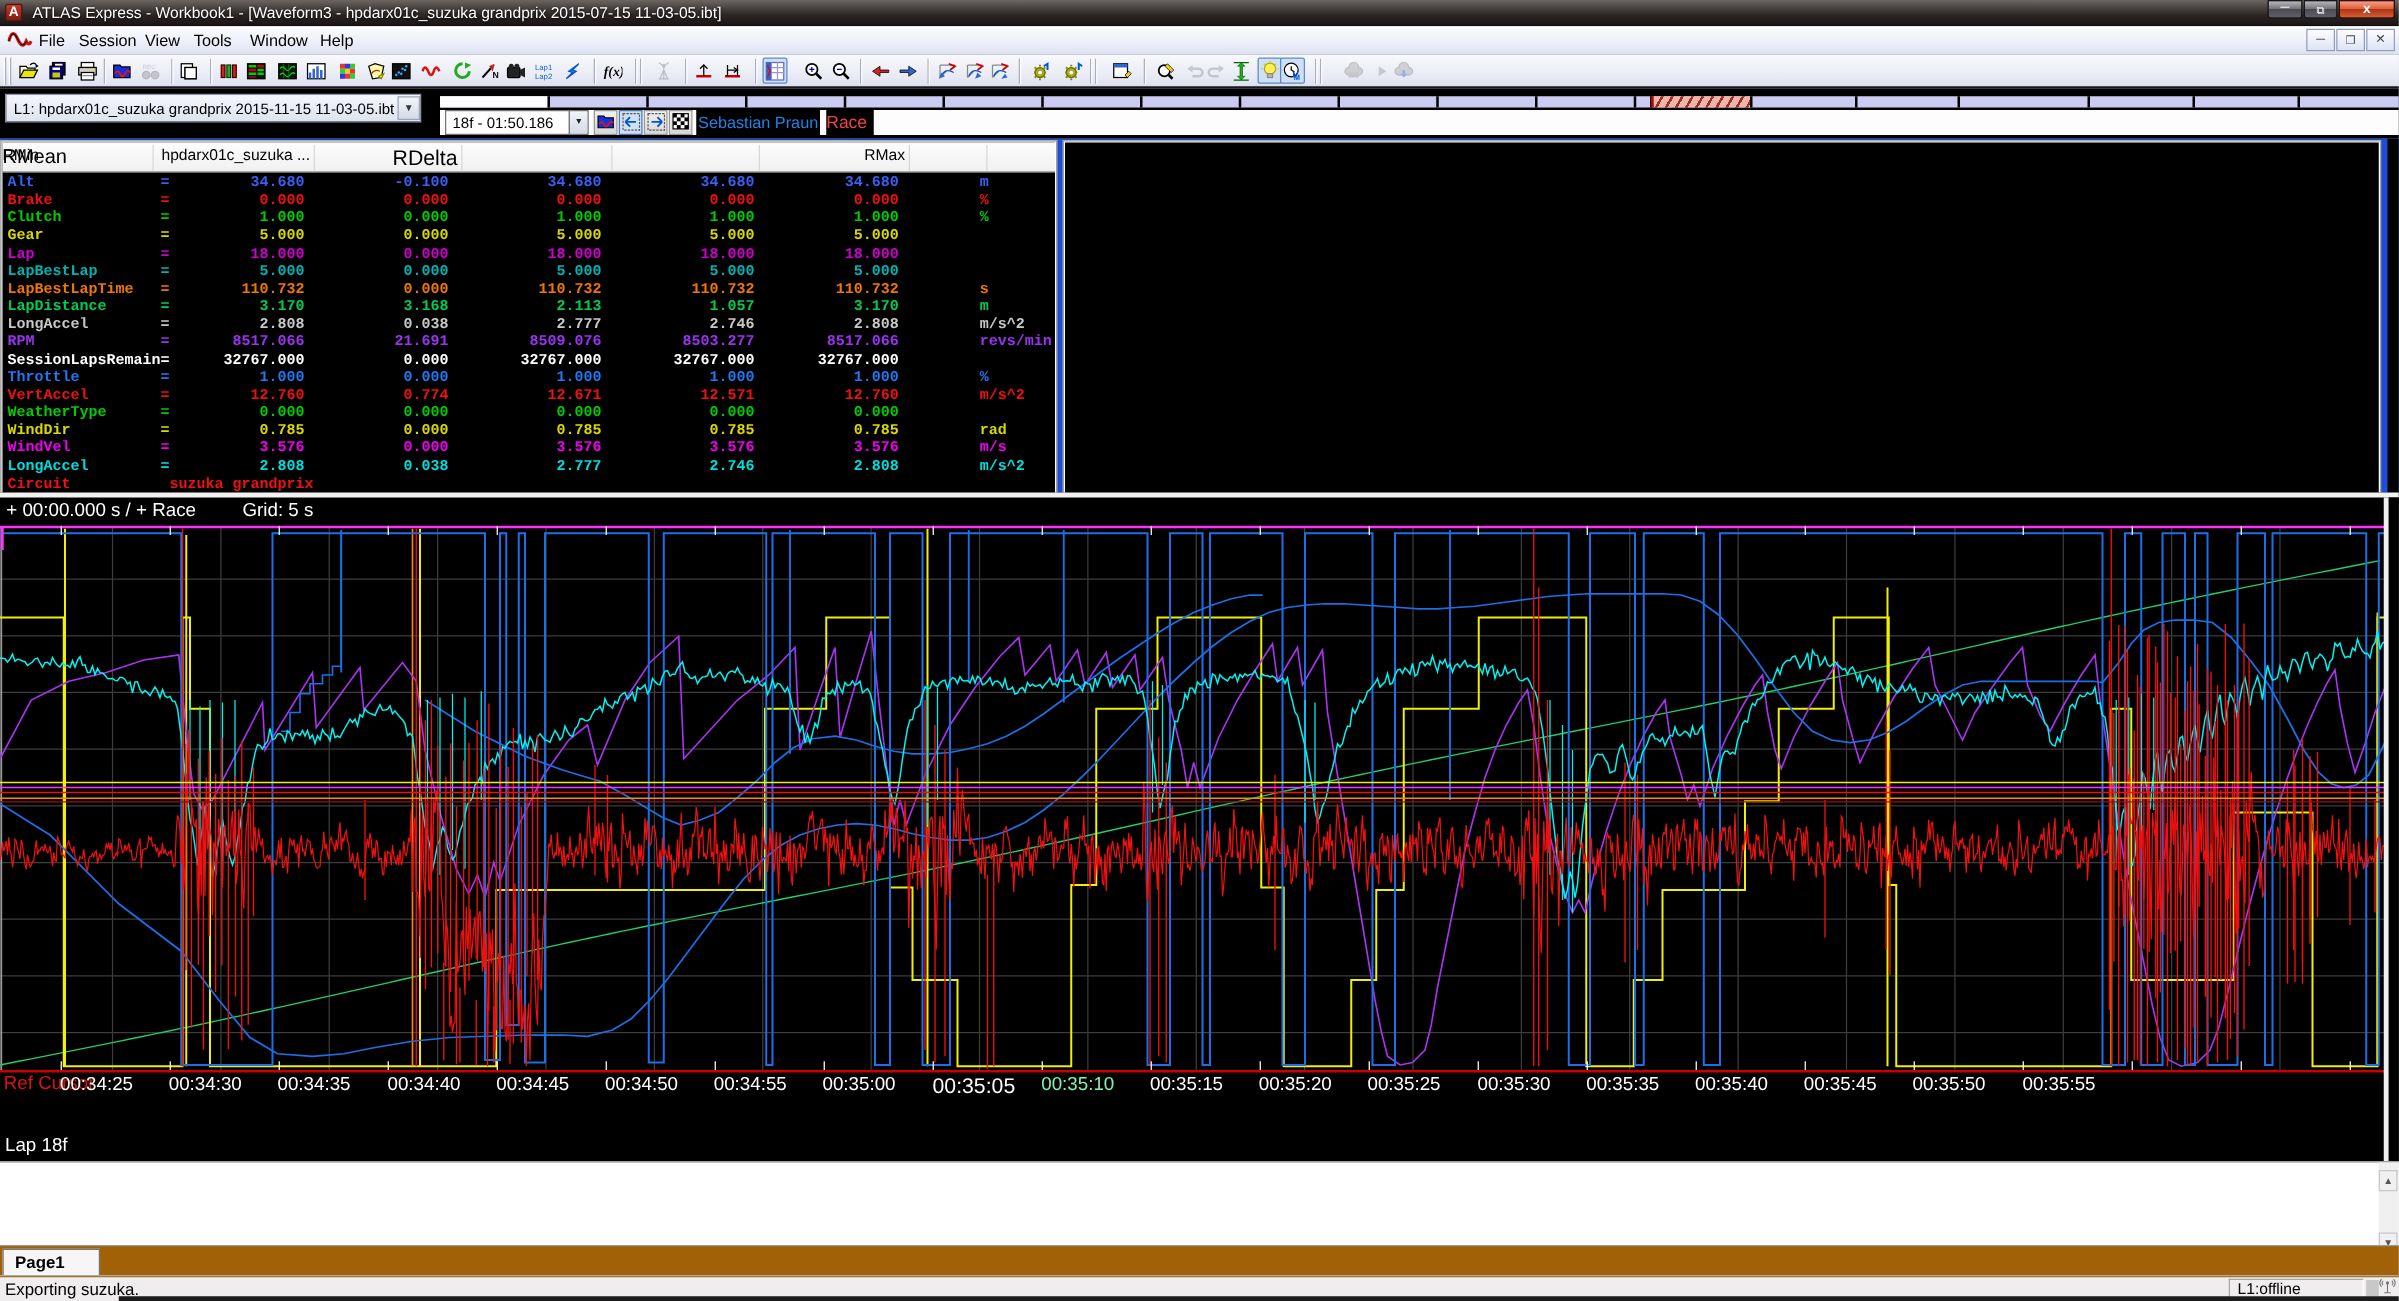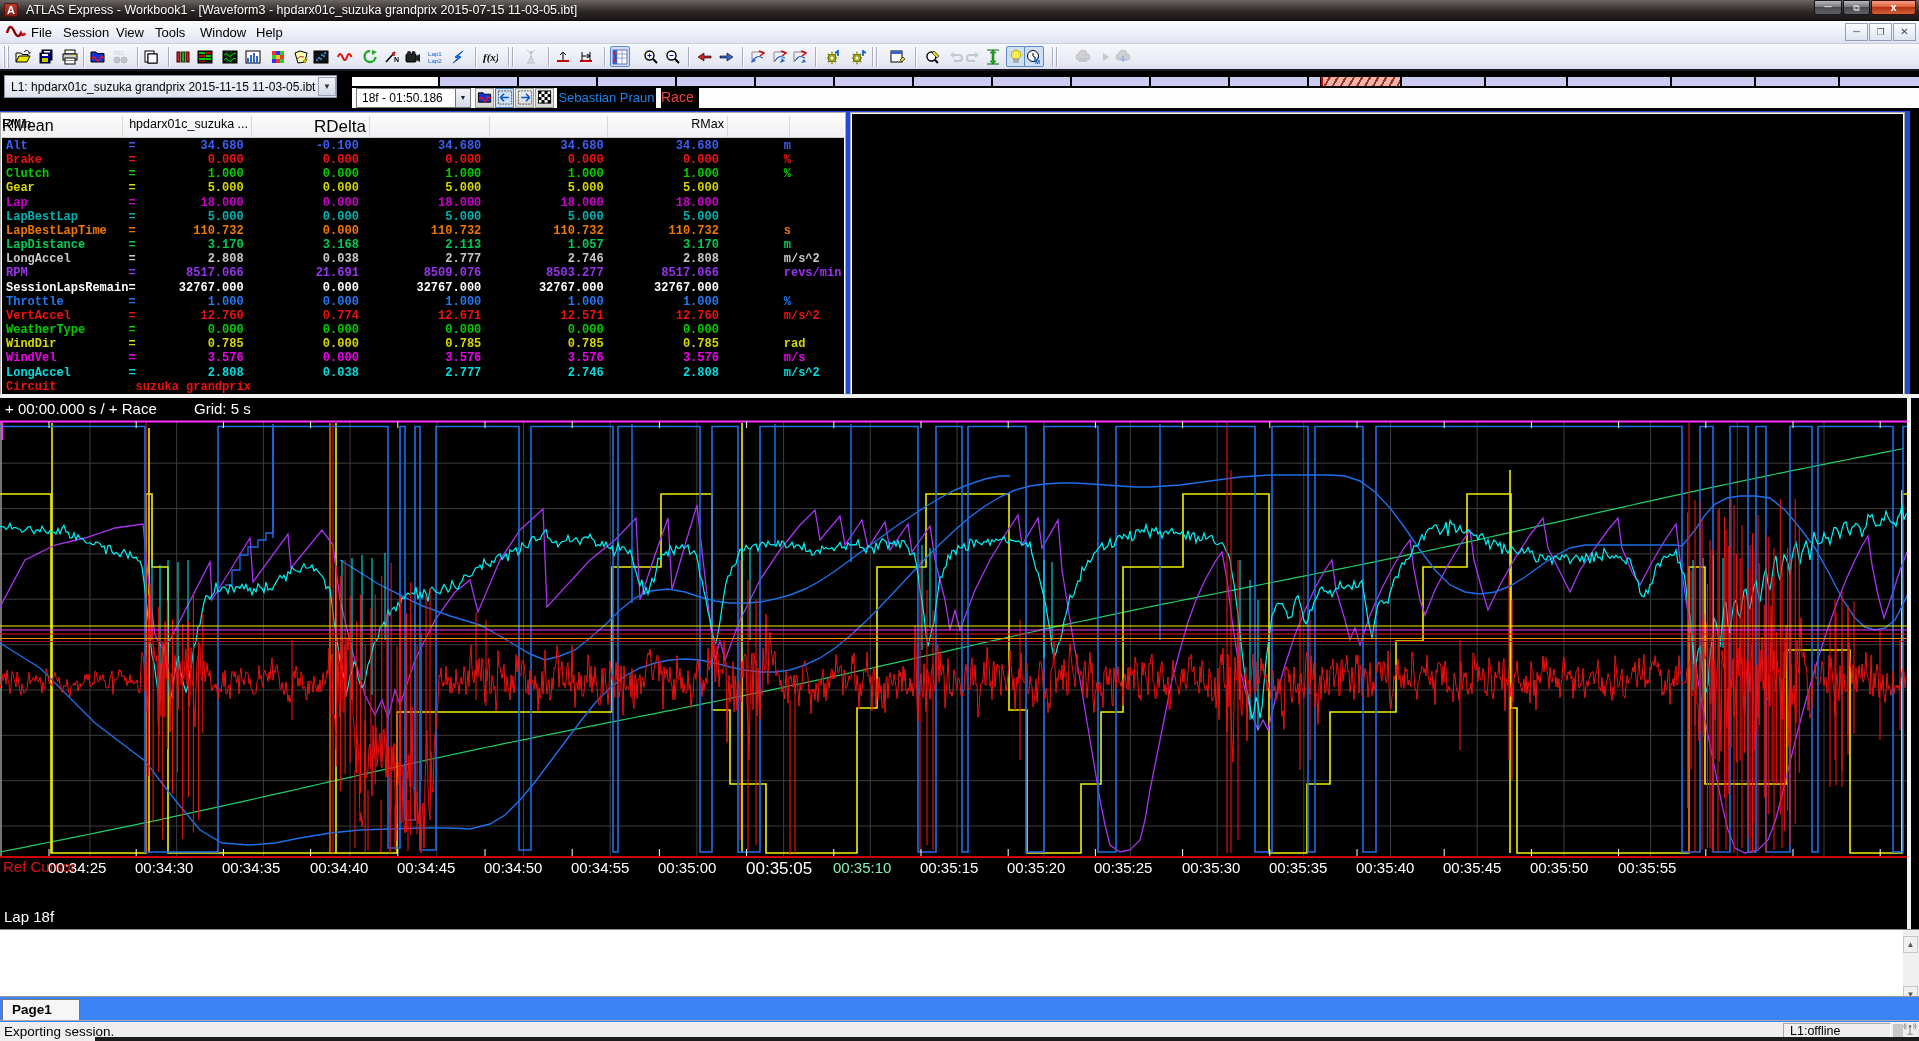--- a/index.html
+++ b/index.html
@@ -664,26 +664,26 @@
     <div class="abs" style="left:1530px;top:461px;color:#fff;font-size:15px">00:35:50</div>
     <div class="abs" style="left:1618px;top:461px;color:#fff;font-size:15px">00:35:55</div>
  <div class="abs" style="left:4px;top:510px;color:#fff;font-size:15px">Lap 18f</div>
 </div>
 <div class="abs" style="left:0;top:929px;width:1919px;height:67px;background:#ffffff;border-top:1px solid #888">
  <div class="abs" style="left:1903px;top:0;width:16px;height:67px;background:#f0f0f0">
   <div class="abs" style="left:0;top:6px;width:15px;height:17px;background:#f0f0f0;border:1px solid #c8c8c8;color:#555;font-size:8px;text-align:center;line-height:15px">▲</div>
   <div class="abs" style="left:0;top:56px;width:15px;height:17px;background:#f0f0f0;border:1px solid #c8c8c8;color:#555;font-size:8px;text-align:center;line-height:15px">▼</div>
  </div>
 </div>
-<div class="abs" style="left:0;top:996px;width:1919px;height:26px;background:#3b82f6;border-top:1px solid #999">
+<div class="abs" style="left:0;top:996px;width:1919px;height:26px;background:#a16207;border-top:1px solid #999">
  <div class="abs" style="left:2px;top:2px;width:78px;height:21px;background:#f6f6f6;border:1px solid #777;border-bottom:none;font-size:13.5px;font-weight:bold;color:#000;padding-left:9px;line-height:20px">Page1</div>
  <div class="abs" style="left:0;top:23px;width:1919px;height:1px;background:#aaa"></div>
 </div>
 <div class="abs" style="left:0;top:1022px;width:1919px;height:19px;background:#efeded">
- <div class="abs" style="left:4px;top:2px;font-size:13.5px;color:#000">Exporting session.</div>
+ <div class="abs" style="left:4px;top:2px;font-size:13.5px;color:#000">Exporting suzuka.</div>
  <div class="abs" style="left:1783px;top:1px;width:108px;height:15px;border:1px solid #a8a8a8;border-bottom-color:#fff;border-right-color:#fff;font-size:12.5px;color:#000;padding-left:6px;line-height:14px">L1:offline</div>
     <div class="abs" style="left:1893px;top:2px;width:10px;height:13px;background:#c8c8c8"></div>
  <svg class="abs" style="left:1903px;top:0" width="14" height="14" viewBox="0 0 16 16">
       <path d="M8 6 V14 M5 14 H11" stroke="#777" fill="none"></path>
       <circle cx="8" cy="5" r="1.5" fill="#777"></circle>
       <path d="M4 3 Q2 5 4 7 M12 3 Q14 5 12 7 M2.5 1.5 Q-0.5 5 2.5 8.5 M13.5 1.5 Q16.5 5 13.5 8.5" stroke="#777" fill="none"></path>
     </svg>
 </div>
 <div class="abs" style="left:95px;top:1037px;width:1824px;height:4px;background:#1c1c1c"></div>
 </body></html>

